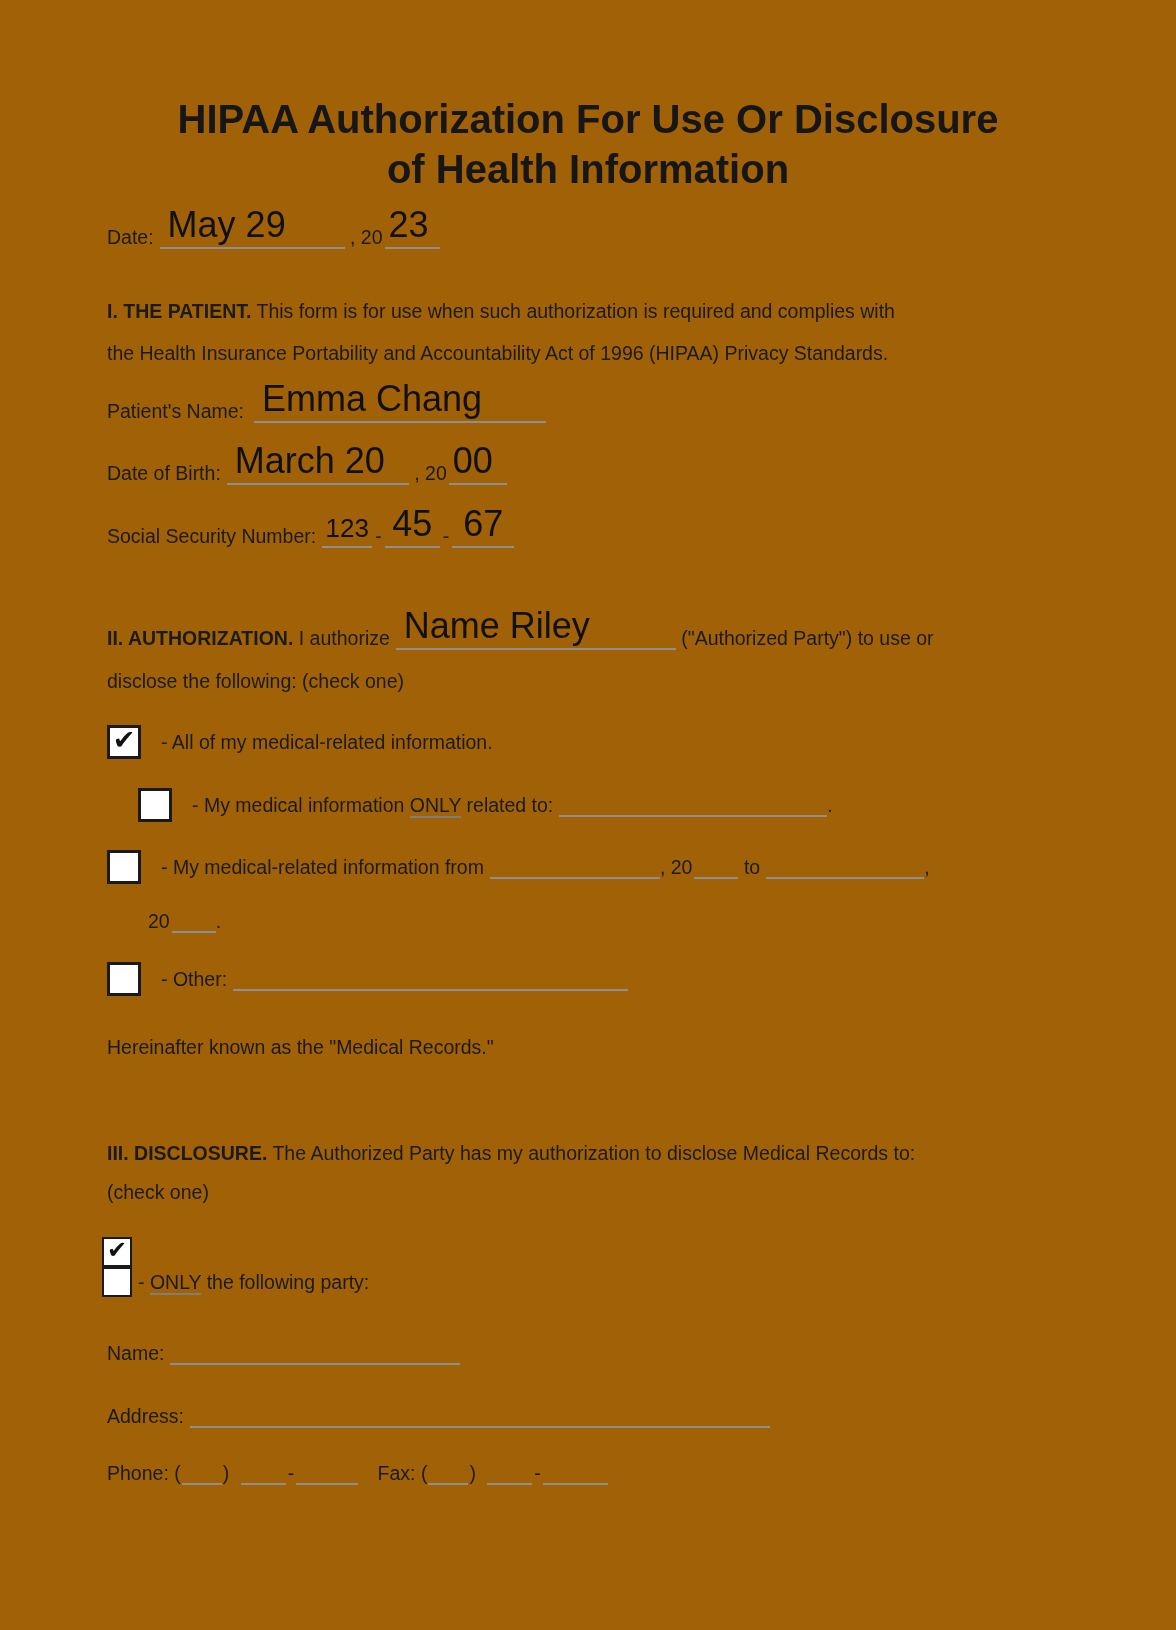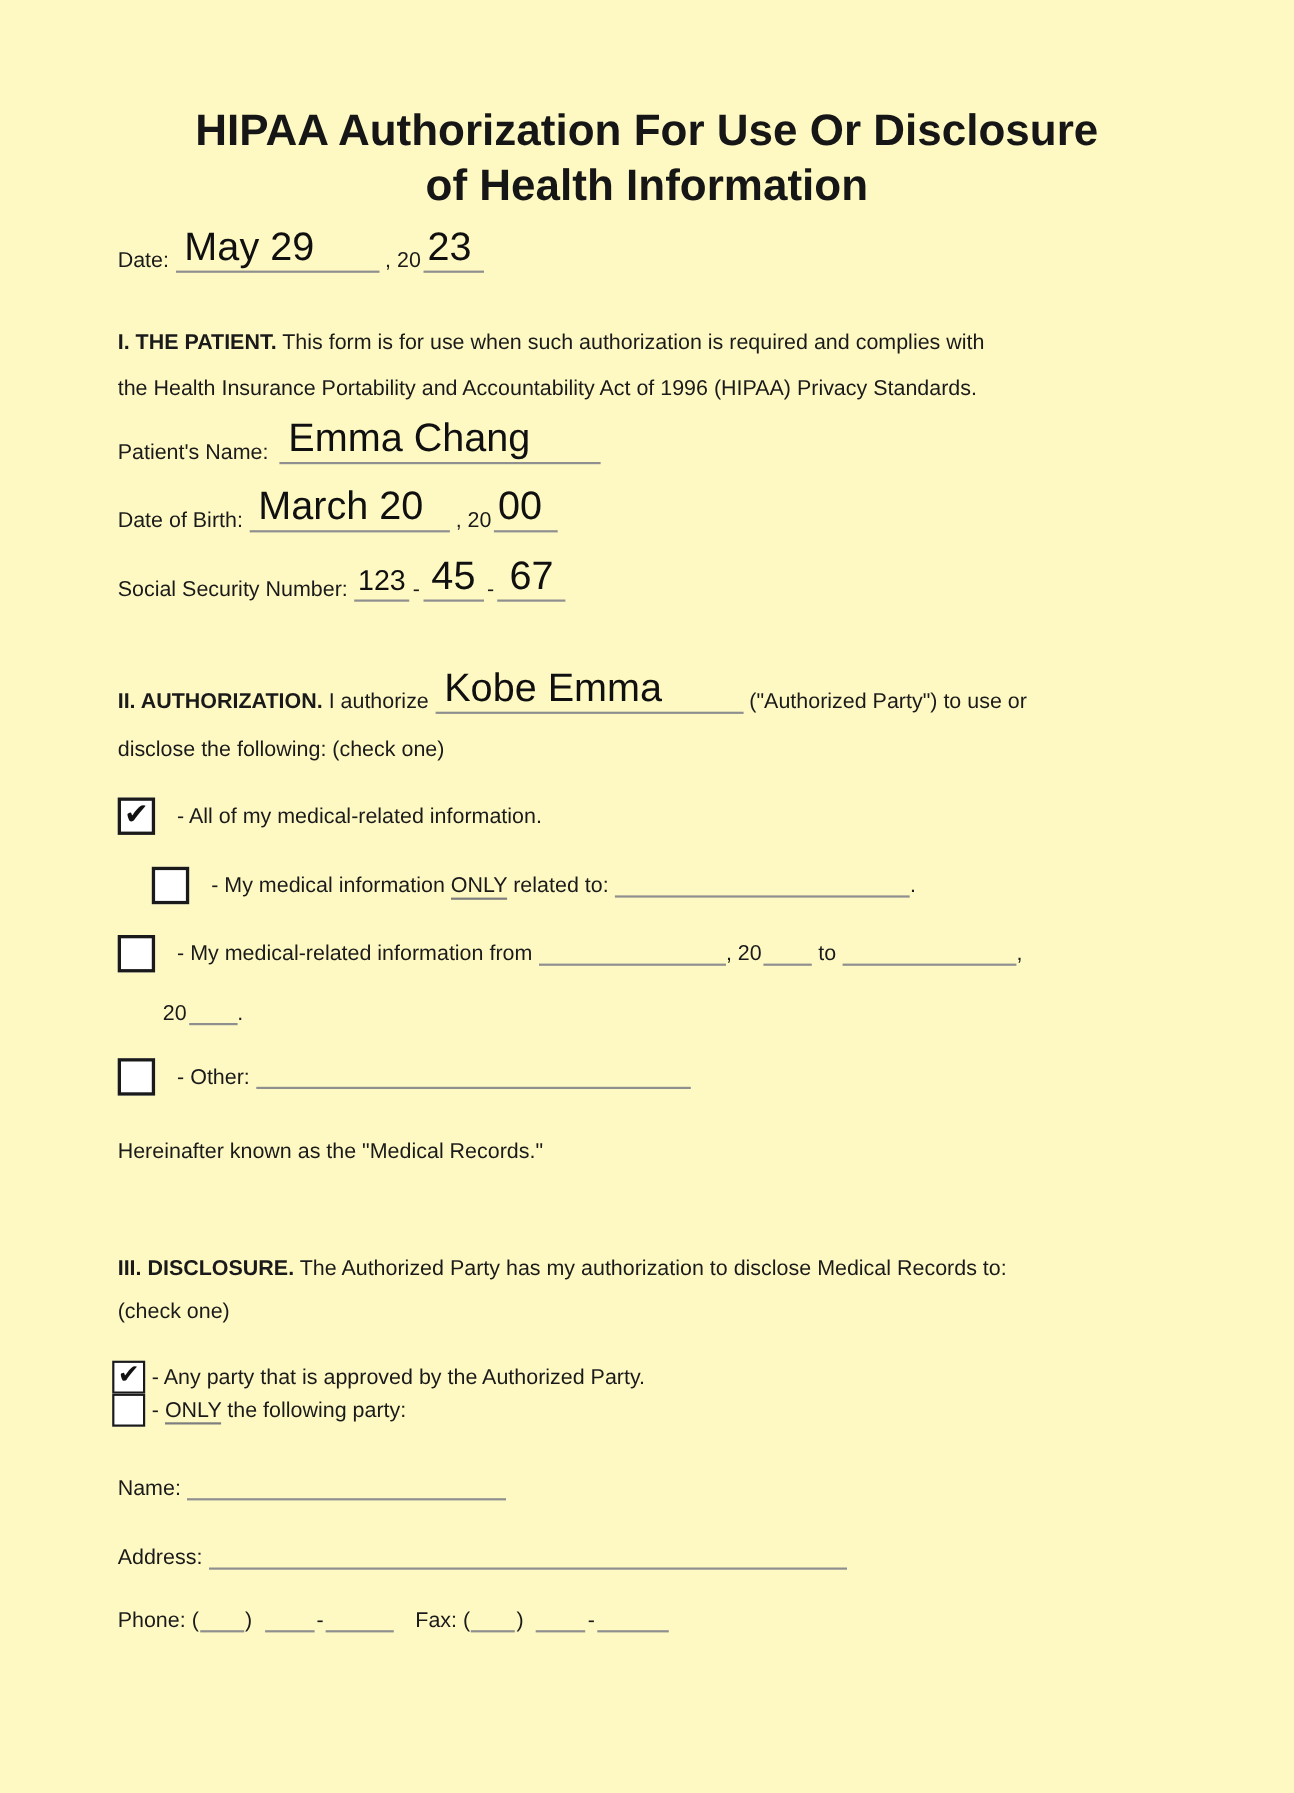--- a/index.html
+++ b/index.html
@@ -2,21 +2,21 @@
 <html><head>
 <meta charset="utf-8">
 <style>
   html,body{margin:0;padding:0;background:#ffffff;}
   .page{
     position:relative;
     width:1176px;height:1630px;
     box-sizing:border-box;
     padding:94px 78px 0 107px;
     overflow:hidden;
-    background:#fef9c3;
+    background:#a16207;
     font-family:"Liberation Sans","DejaVu Sans",sans-serif;
     font-size:19.5px;
     color:#1a1a1a;
   }
   .title{
     width:1176px;margin-left:-107px;
     text-align:center;
     font-size:40px;line-height:50px;font-weight:bold;
     color:#161616;
   }
@@ -76,21 +76,21 @@
     <span>Date of Birth:</span><span class="blank" style="width:182px;"><span class="fill">March 20</span></span>
     <span>, 20</span><span class="blank" style="width:58px;margin-left:2px;"><span class="fill" style="left:4px;">00</span></span>
   </div>
 
   <div class="row" style="margin-top:37px;">
     <span>Social Security Number:</span><span class="blank" style="width:50px;"><span class="fill fill-sm fill-c">123</span></span><span style="margin-left:3px;">-</span><span class="blank" style="width:55px;margin-left:3px;"><span class="fill fill-c">45</span></span><span style="margin-left:3px;">-</span><span class="blank" style="width:62px;margin-left:3px;"><span class="fill fill-c">67</span></span>
   </div>
 
   <div class="row" style="margin-top:76px;">
     <span class="b">II. AUTHORIZATION.</span>
-    <span>I authorize</span><span class="blank" style="width:280px;"><span class="fill">Kobe Emma</span></span>
+    <span>I authorize</span><span class="blank" style="width:280px;"><span class="fill">Name Riley</span></span>
     <span>("Authorized Party") to use or</span>
   </div>
   <div class="row" style="margin-top:17px;">
     <span>disclose the following: (check one)</span>
   </div>
 
   <div class="flexrow" style="margin-top:31px;">
     <div class="cb">
         <span class="check">✔</span>
       </div>
@@ -133,21 +133,20 @@
     <span>The Authorized Party has my authorization to disclose Medical Records to:</span>
   </div>
   <div class="row" style="margin-top:13px;">
     <span>(check one)</span>
   </div>
 
   <div class="flexrow" style="margin-top:32px;">
     <div class="cb cb-sm">
         <span class="check" style="font-size:24px;">✔</span>
       </div>
-    <span class="cb-text cb-text-sm">- Any party that is approved by the Authorized Party.</span>
   </div>
 
   <div class="flexrow" style="">
     <div class="cb cb-sm"></div>
     <span class="cb-text cb-text-sm">
       <span>-</span>
       <span class="ul">ONLY</span>
       <span>the following party:</span>
     </span>
   </div>

